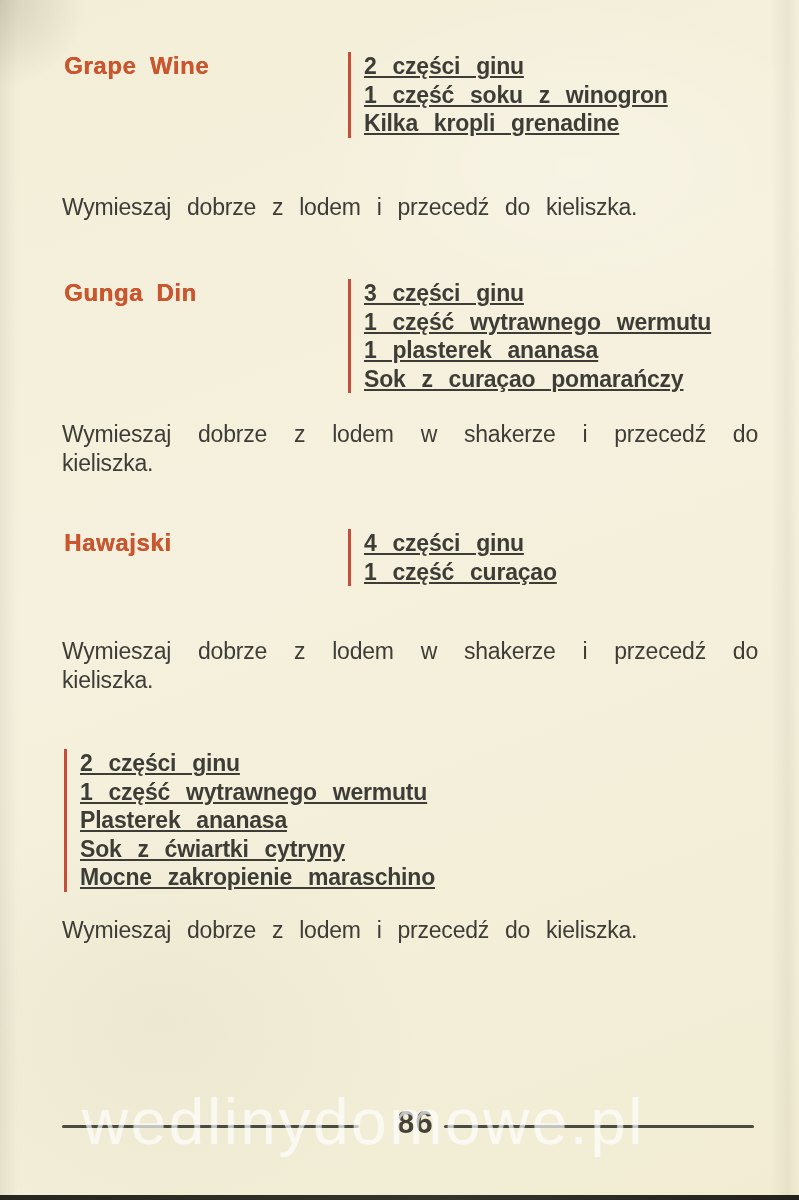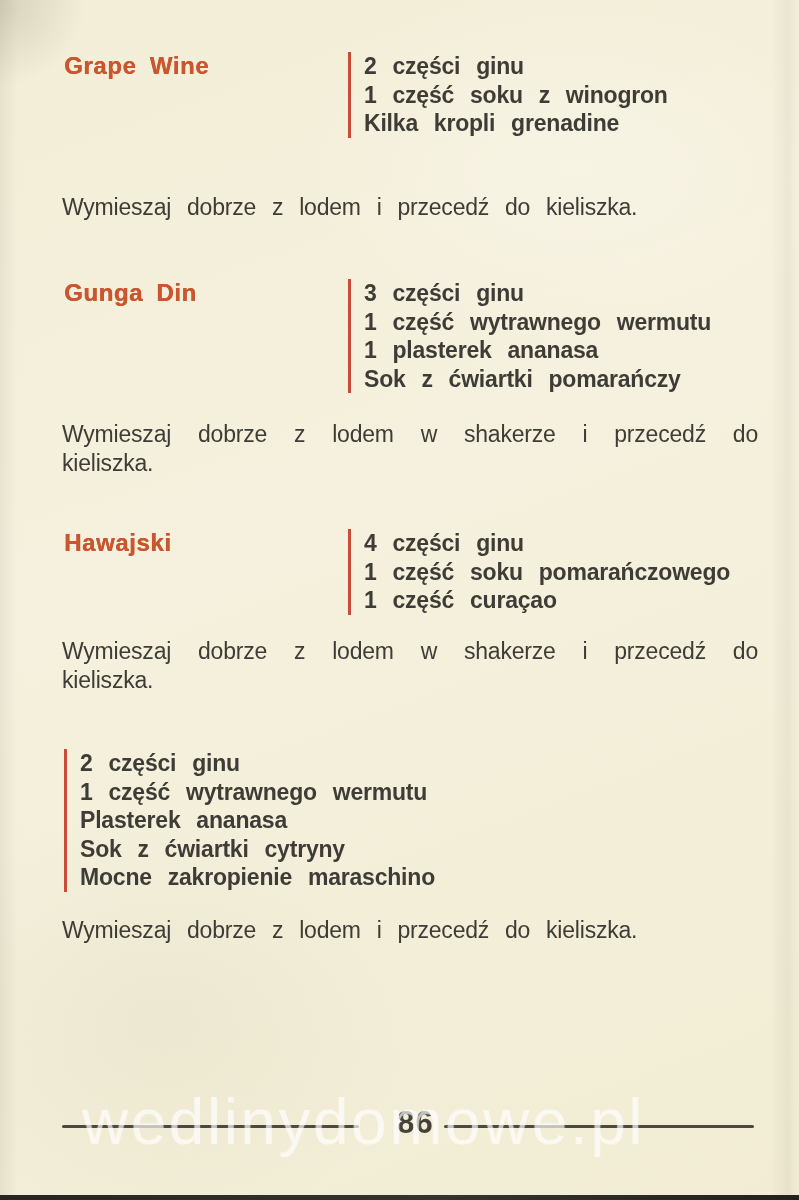--- a/index.html
+++ b/index.html
@@ -42,20 +42,21 @@
     margin: 0;
     padding: 0 0 0 13px;
     list-style: none;
     border-left: 3px solid #c64e38;
     color: #3e3c36;
     font-size: 23px;
     line-height: 28.6px;
     font-weight: bold;
     word-spacing: 0.42em;
     letter-spacing: -0.2px;
+    text-decoration: underline;
   }
   .instruction {
     position: absolute;
     left: 62px;
     width: 696px;
     margin: 0;
     color: #3e3c36;
     font-size: 23px;
     line-height: 28.6px;
     font-weight: normal;
@@ -125,30 +126,29 @@
     </ul>
   </div>
   <p class="instruction" style="top:193px">Wymieszaj dobrze z lodem i przecedź do kieliszka.</p>
 
   <div class="recipe" style="top:279px">
     <h2 class="recipe-title">Gunga Din</h2>
     <ul class="ingredients">
       <li>3 części ginu</li>
       <li>1 część wytrawnego wermutu</li>
       <li>1 plasterek ananasa</li>
-      <li>Sok z ćwiartki pomarańczy</li>
+      <li>Sok z curaçao pomarańczy</li>
     </ul>
   </div>
   <p class="instruction" style="top:420px">Wymieszaj dobrze z lodem w shakerze i przecedź do kieliszka.</p>
 
   <div class="recipe" style="top:529px">
     <h2 class="recipe-title">Hawajski</h2>
     <ul class="ingredients">
       <li>4 części ginu</li>
-      <li>1 część soku pomarańczowego</li>
       <li>1 część curaçao</li>
     </ul>
   </div>
   <p class="instruction" style="top:637px">Wymieszaj dobrze z lodem w shakerze i przecedź do kieliszka.</p>
 
   <div class="recipe" style="top:749px">
     <ul class="ingredients">
       <li>2 części ginu</li>
       <li>1 część wytrawnego wermutu</li>
       <li>Plasterek ananasa</li>

